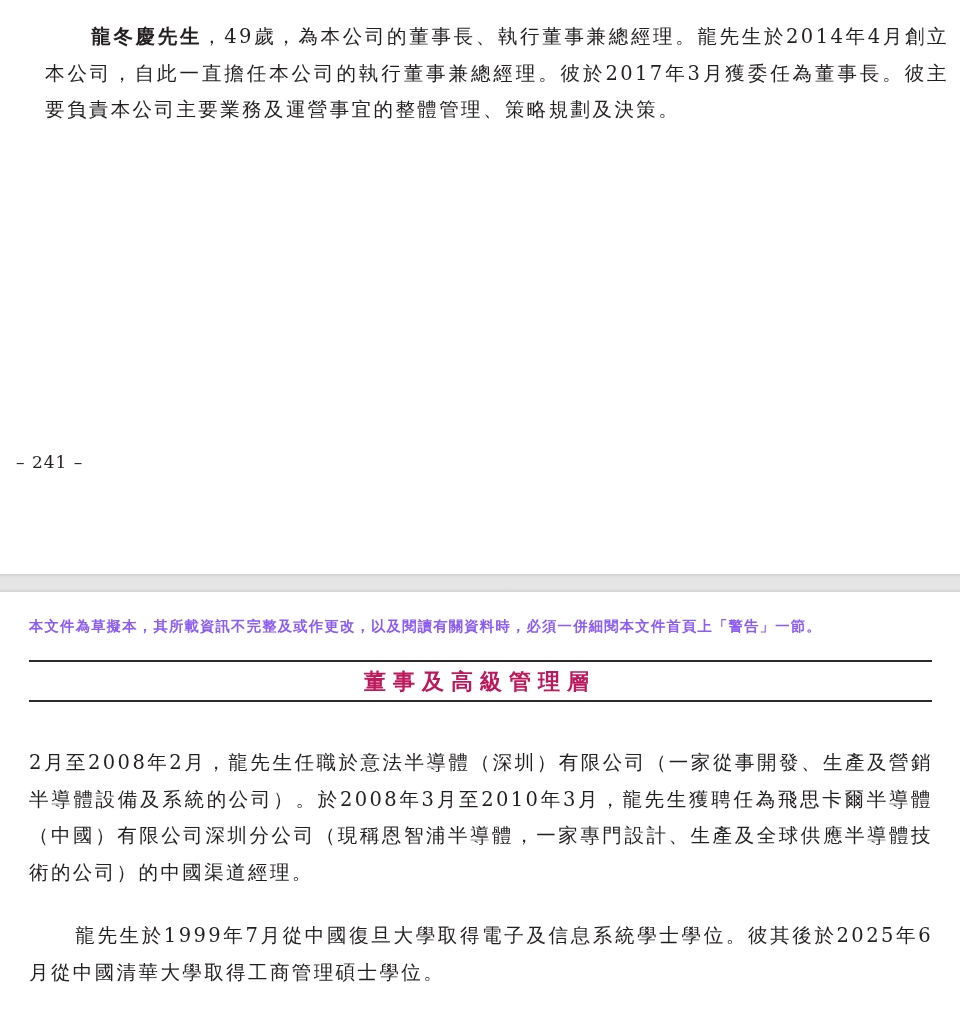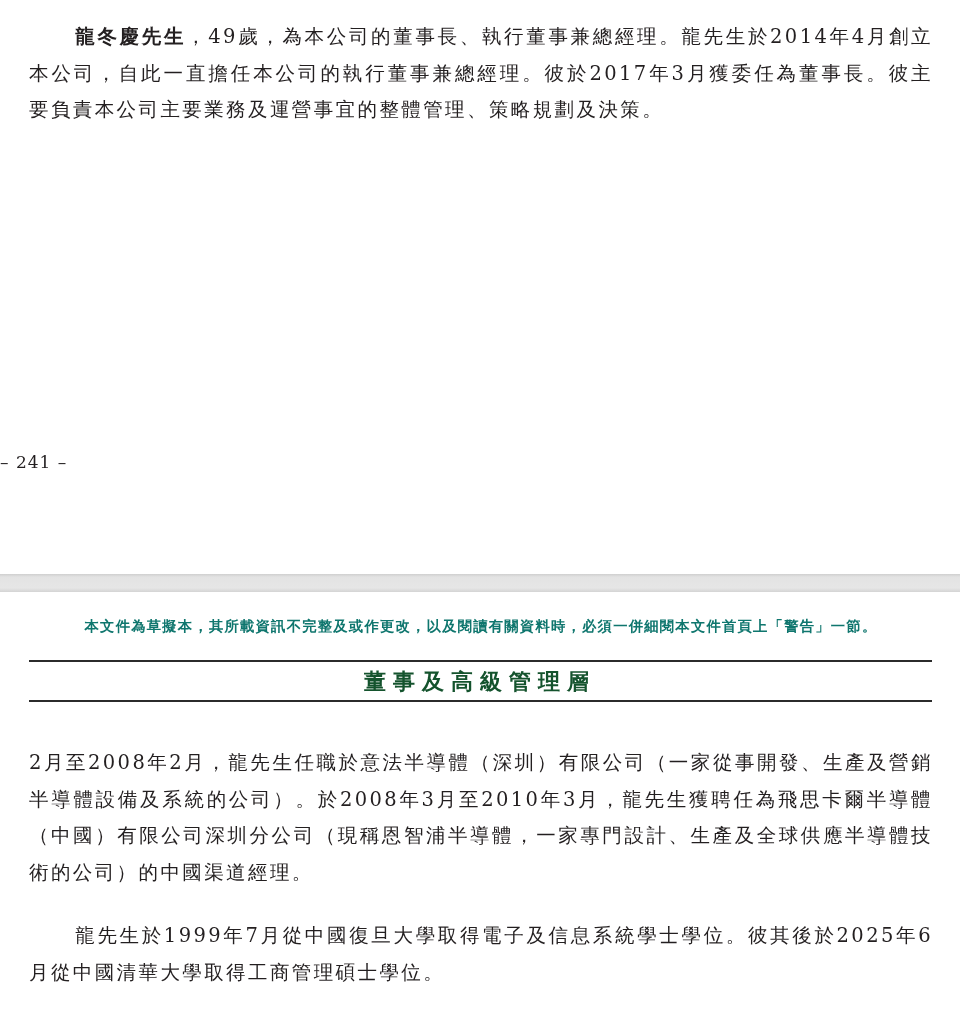--- a/index.html
+++ b/index.html
@@ -10,21 +10,21 @@
     body {
       width: 960px;
       height: 1012px;
       position: relative;
       overflow: hidden;
       font-family: "DejaVu Serif", "Liberation Serif", serif;
       color: #231f20;
     }
     .page {
       position: absolute;
-      left: 0;
+      left: 16px;
       width: 836px;
       background: #ffffff;
       text-decoration: underline;
     }
     .page-top {
       top: 0;
       height: 574px;
     }
     .page-bottom {
       top: 592px;
@@ -65,46 +65,46 @@
       text-align: left;
       font-size: 17px;
       letter-spacing: 1px;
       color: #231f20;
     }
     .draft-notice {
       position: absolute;
       top: 617px;
       left: 29px;
       width: 904px;
-      text-align: center;
+      text-align: left;
       font-size: 14.3px;
       font-weight: bold;
       letter-spacing: 1.25px;
-      color: #0f766e;
+      color: #8b5cf6;
       white-space: nowrap;
     }
     .rule {
       position: absolute;
       left: 29px;
       width: 903px;
       height: 2px;
       background: #2b2b2b;
     }
     .rule-top { top: 660px; }
     .rule-bottom { top: 700px; }
     .section-title {
       position: absolute;
       top: 667px;
       left: 0;
       width: 960px;
       text-align: center;
       font-size: 22px;
       font-weight: bold;
       letter-spacing: 7px;
-      color: #14532d;
+      color: #be185d;
     }
   </style>
 </head>
 <body>
 
 <div class="page page-top">
   <p class="para" style="top:19px;"><span class="indent"></span><span class="bold-name">龍冬慶先生</span><span>，49歲，為本公司的董事長、執行董事兼總經理。龍先生於2014年4月創立本公司，自此一直擔任本公司的執行董事兼總經理。彼於2017年3月獲委任為董事長。彼主要負責本公司主要業務及運營事宜的整體管理、策略規劃及決策。</span></p>
 
 
   <div class="page-number">– 241 –</div>

